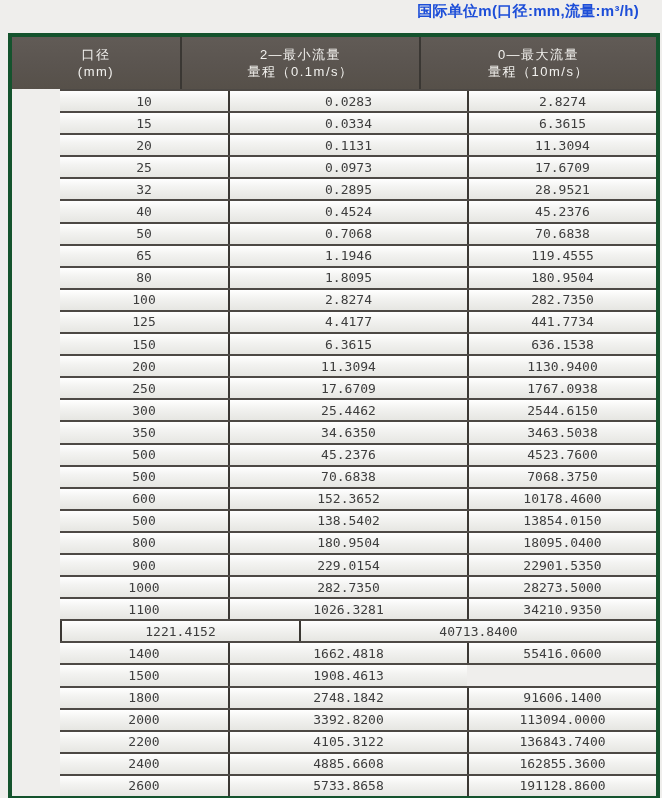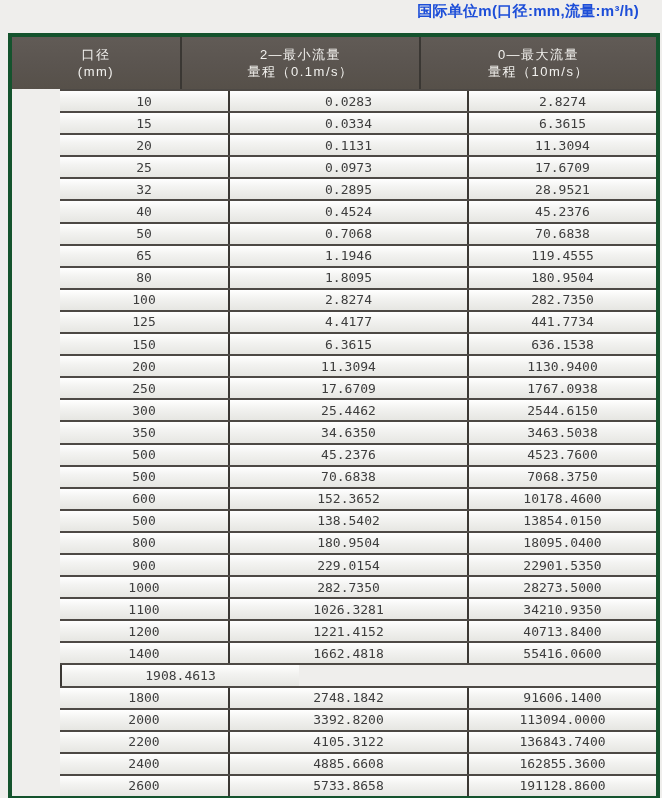--- a/index.html
+++ b/index.html
@@ -207,30 +207,30 @@
         <div class="td w0">1000</div>
         <div class="td w1">282.7350</div>
         <div class="td w2">28273.5000</div>
       </div>
       <div class="tr">
         <div class="td w0">1100</div>
         <div class="td w1">1026.3281</div>
         <div class="td w2">34210.9350</div>
       </div>
       <div class="tr">
-        <div class="td w0">1200</div>
         <div class="td w1">1221.4152</div>
         <div class="td w2">40713.8400</div>
       </div>
       <div class="tr">
         <div class="td w0">1400</div>
         <div class="td w1">1662.4818</div>
         <div class="td w2">55416.0600</div>
       </div>
       <div class="tr">
+        <div class="td w0">1500</div>
         <div class="td w1">1908.4613</div>
       </div>
       <div class="tr">
         <div class="td w0">1800</div>
         <div class="td w1">2748.1842</div>
         <div class="td w2">91606.1400</div>
       </div>
       <div class="tr">
         <div class="td w0">2000</div>
         <div class="td w1">3392.8200</div>

